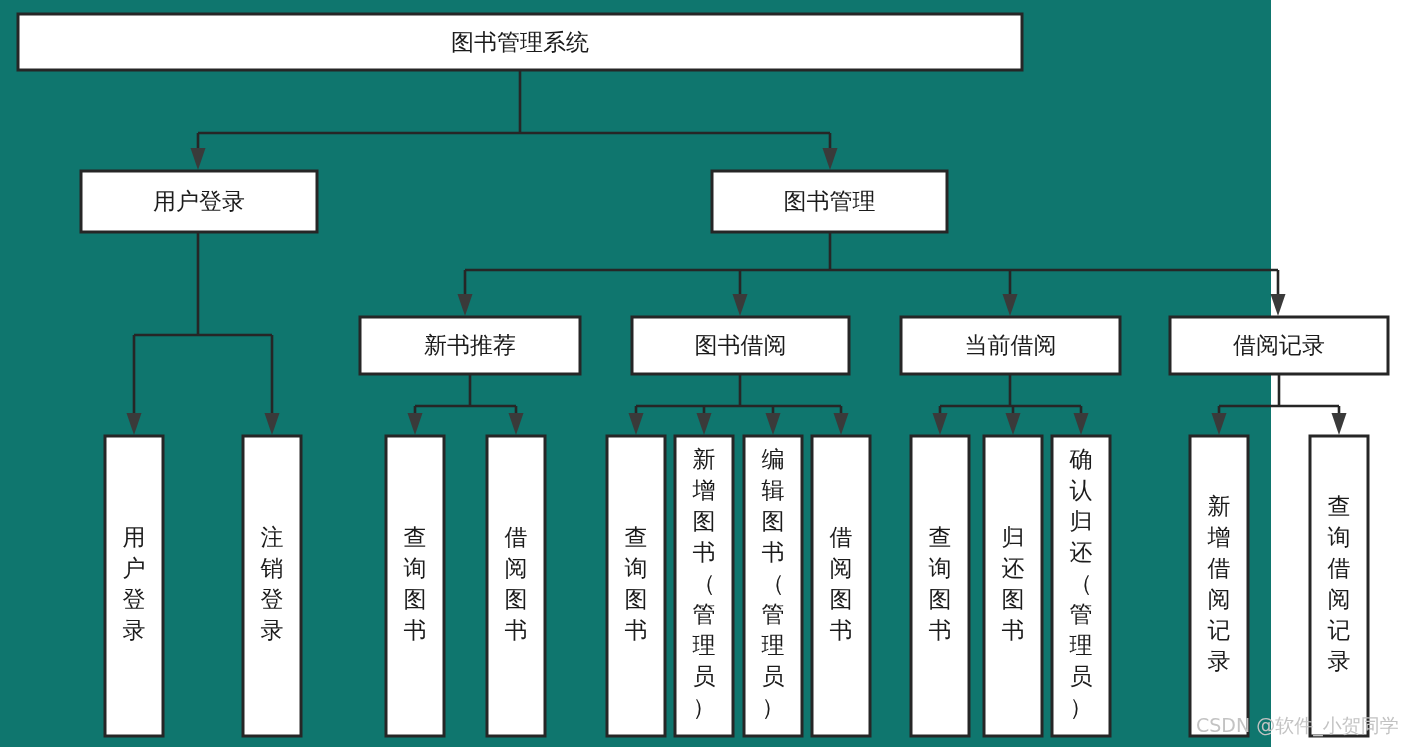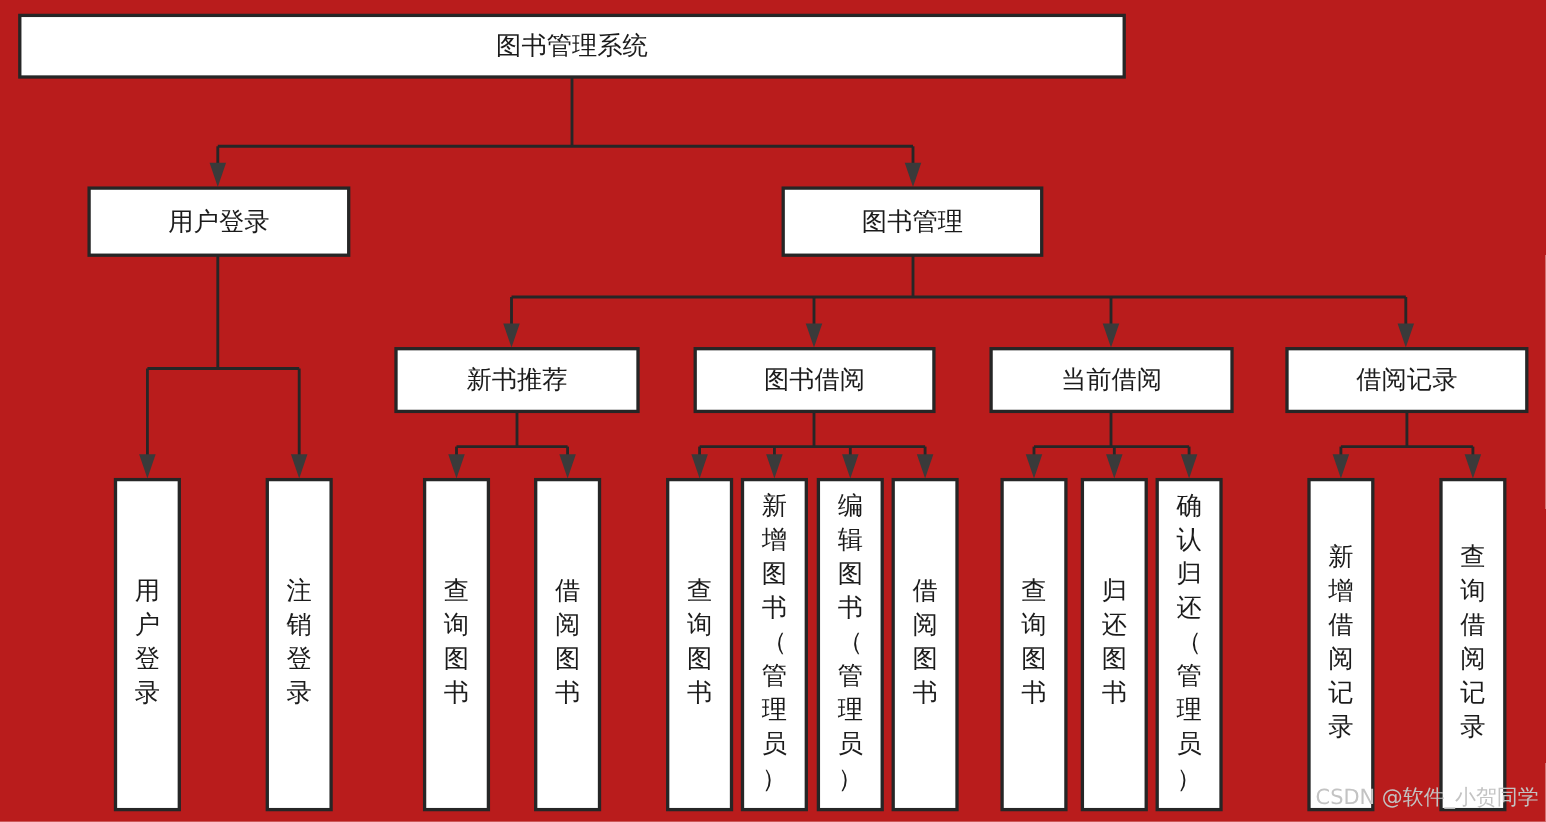--- a/index.html
+++ b/index.html
@@ -10,23 +10,23 @@
   }
   body {
     width: 1405px;
     height: 747px;
     font-family: "Liberation Sans", "DejaVu Sans", sans-serif;
     overflow: hidden;
     position: relative;
   }
   #diagram-root {
     position: relative;
-    width: 1405px;
+    width: 1271px;
     height: 747px;
-    background: #b91c1c;
+    background: #0f766e;
   }
   svg.diagram-canvas {
     position: absolute;
     top: 0;
     left: 0;
     width: 1405px;
     height: 747px;
     display: block;
   }
   .node-box {

